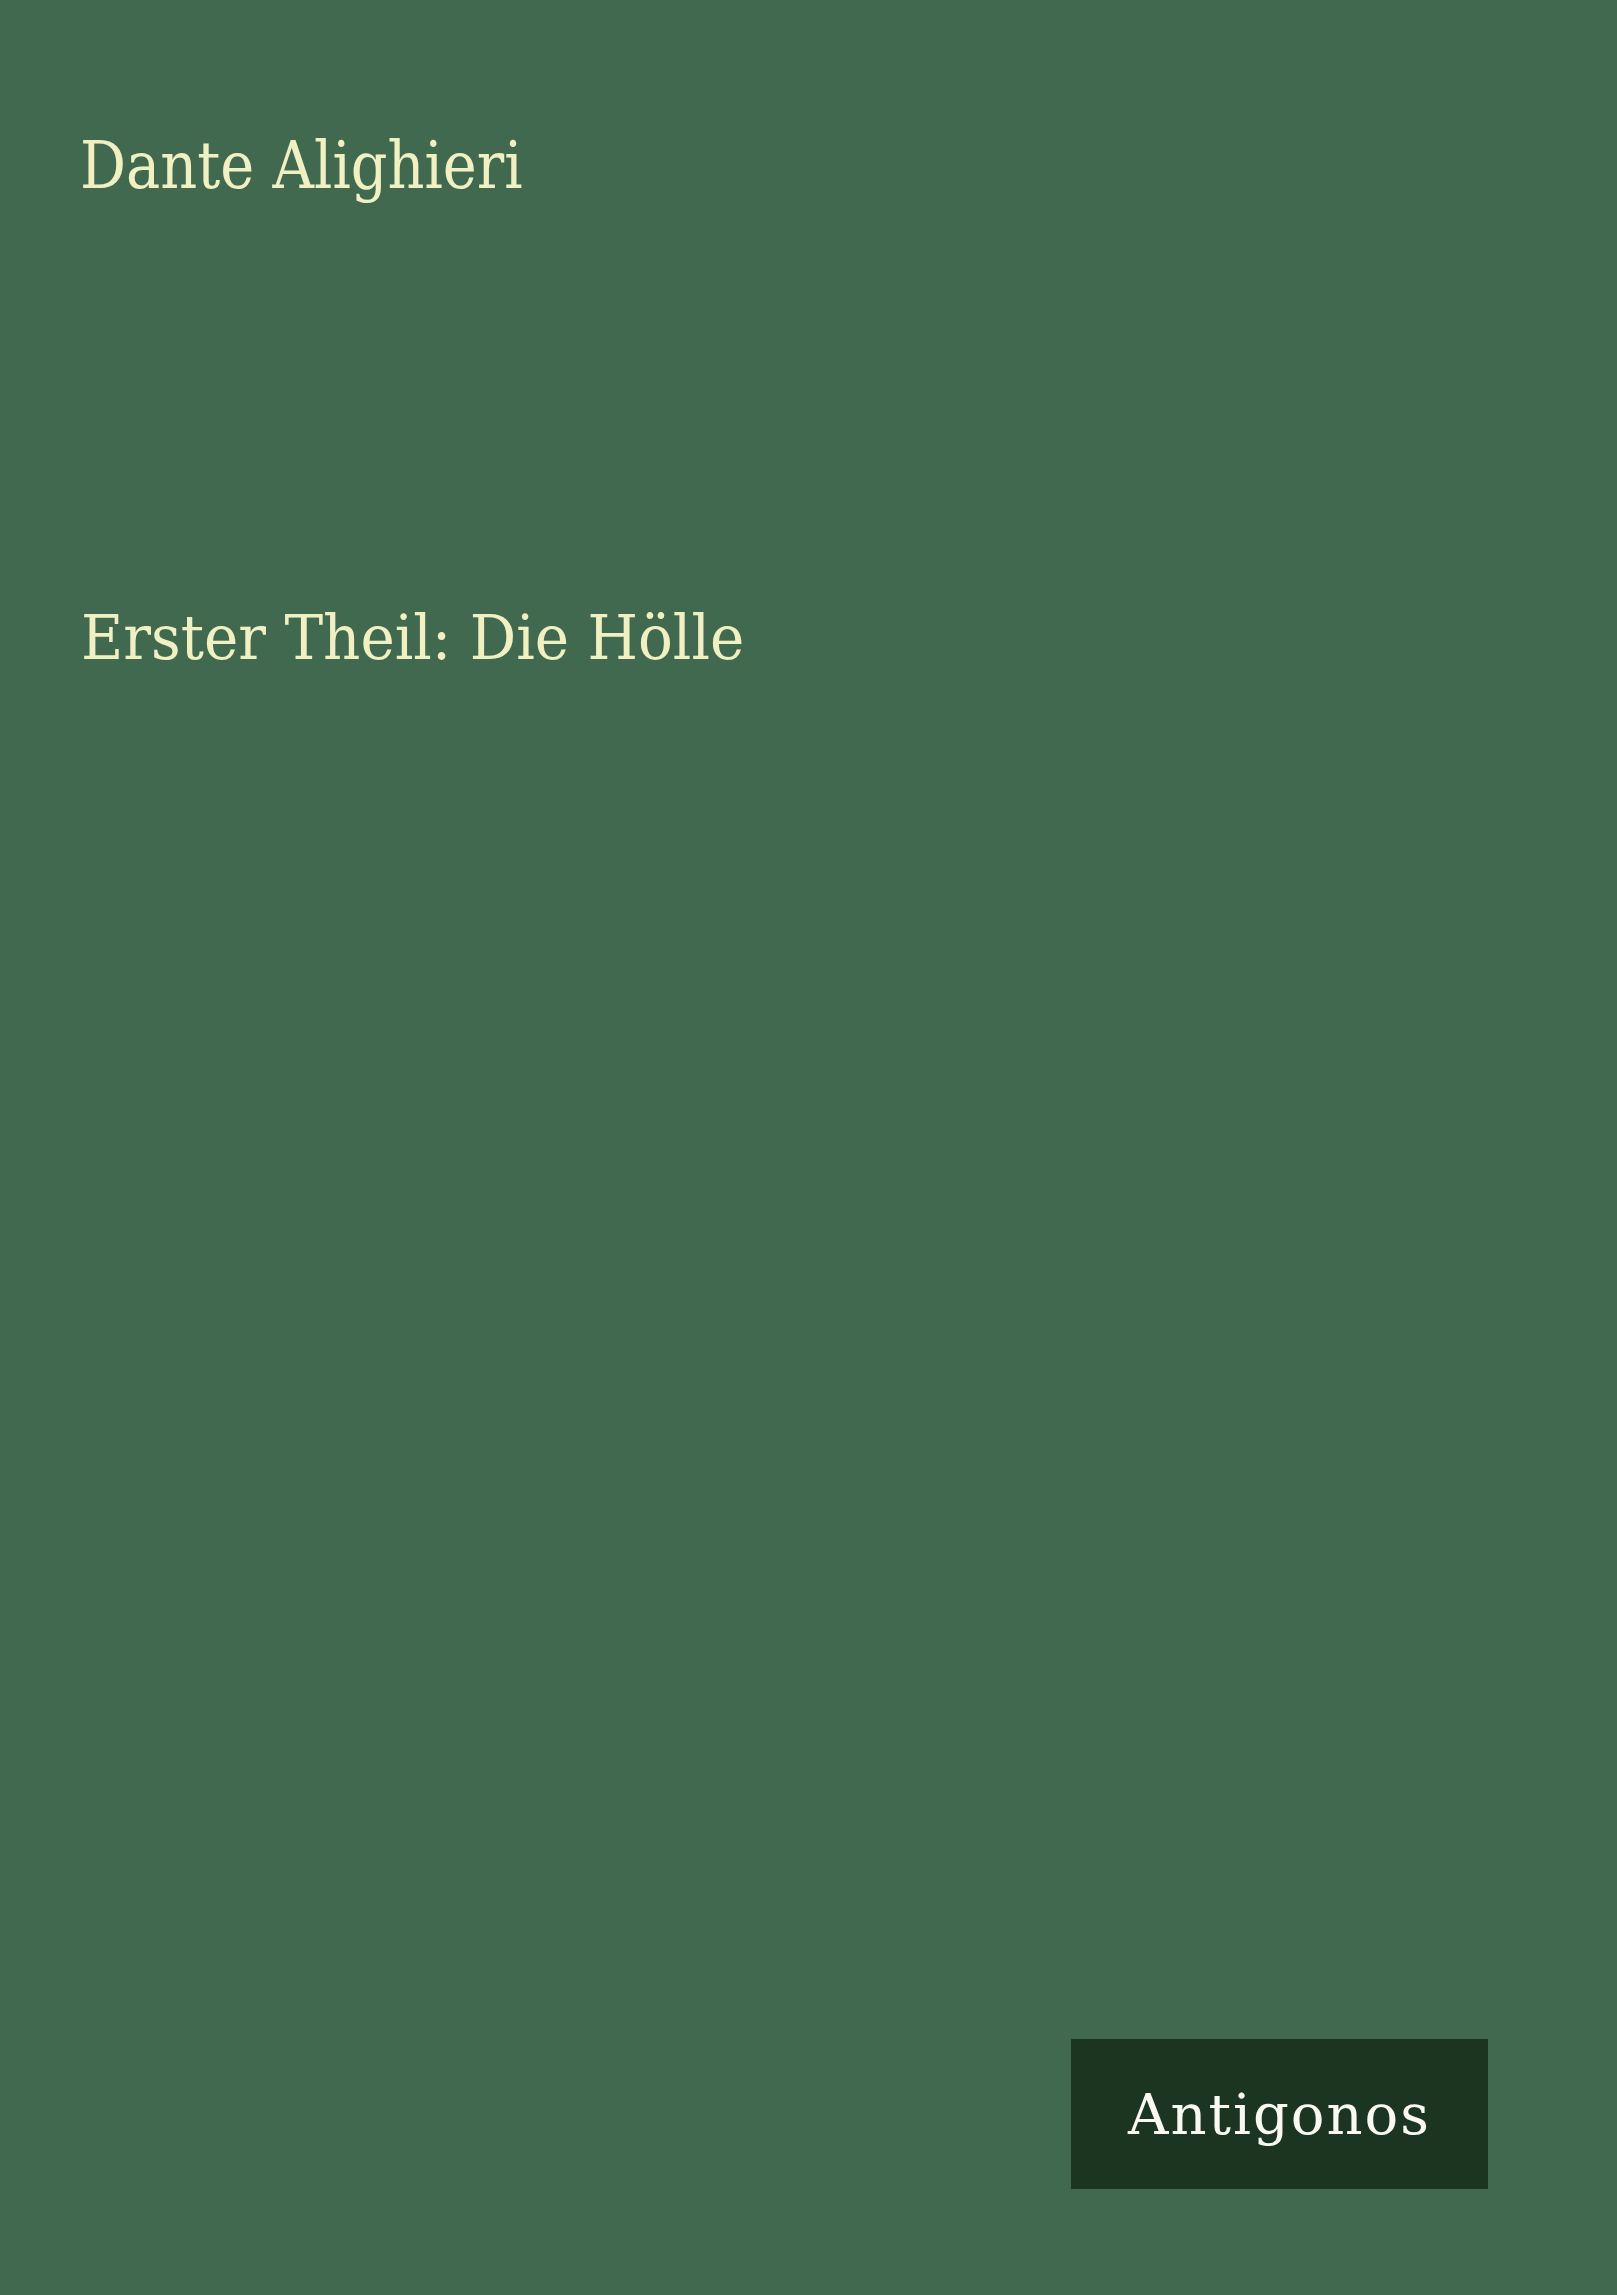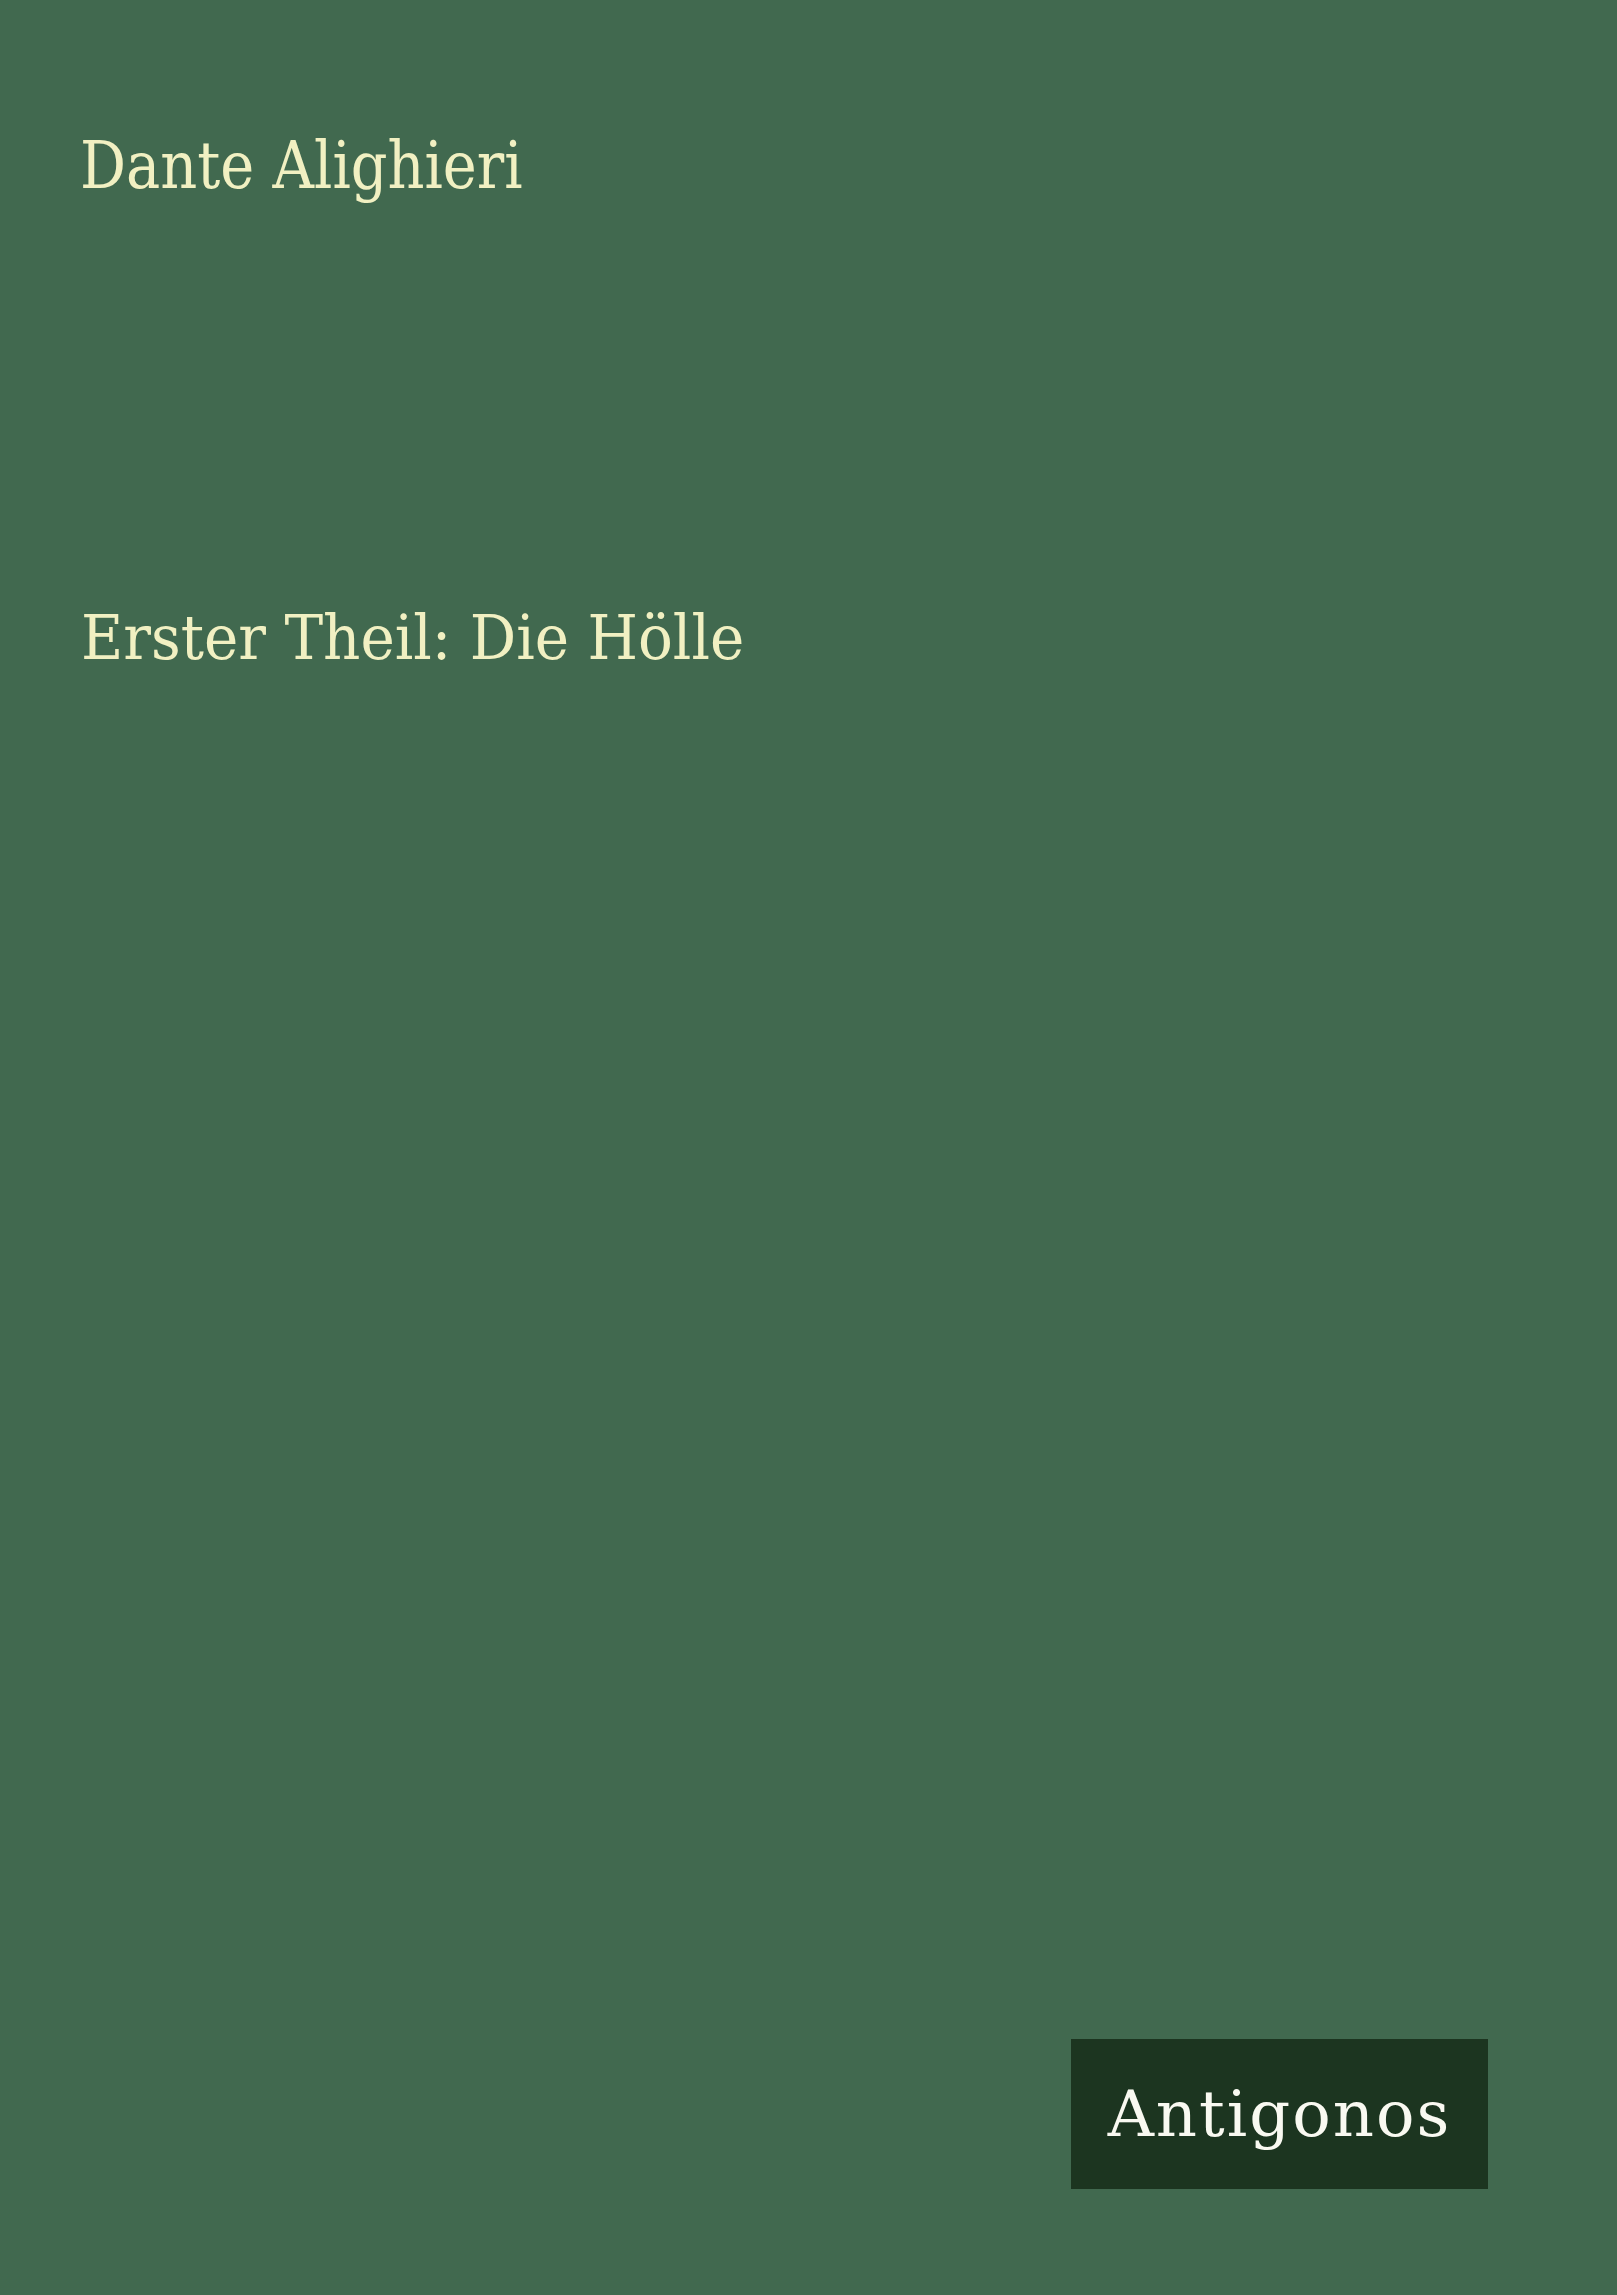--- a/index.html
+++ b/index.html
@@ -64,21 +64,21 @@
     left: 1071px;
     top: 2039px;
     width: 417px;
     height: 150px;
     background: #1C3520;
     display: flex;
     align-items: center;
     justify-content: center;
   }
   .logo-text {
-    font-size: 64px;
+    font-size: 56px;
     line-height: normal;
     font-weight: 400;
     color: #F9F9F1;
     letter-spacing: 2px;
     white-space: nowrap;
   }
 </style>
 </head>
 <body>
 

